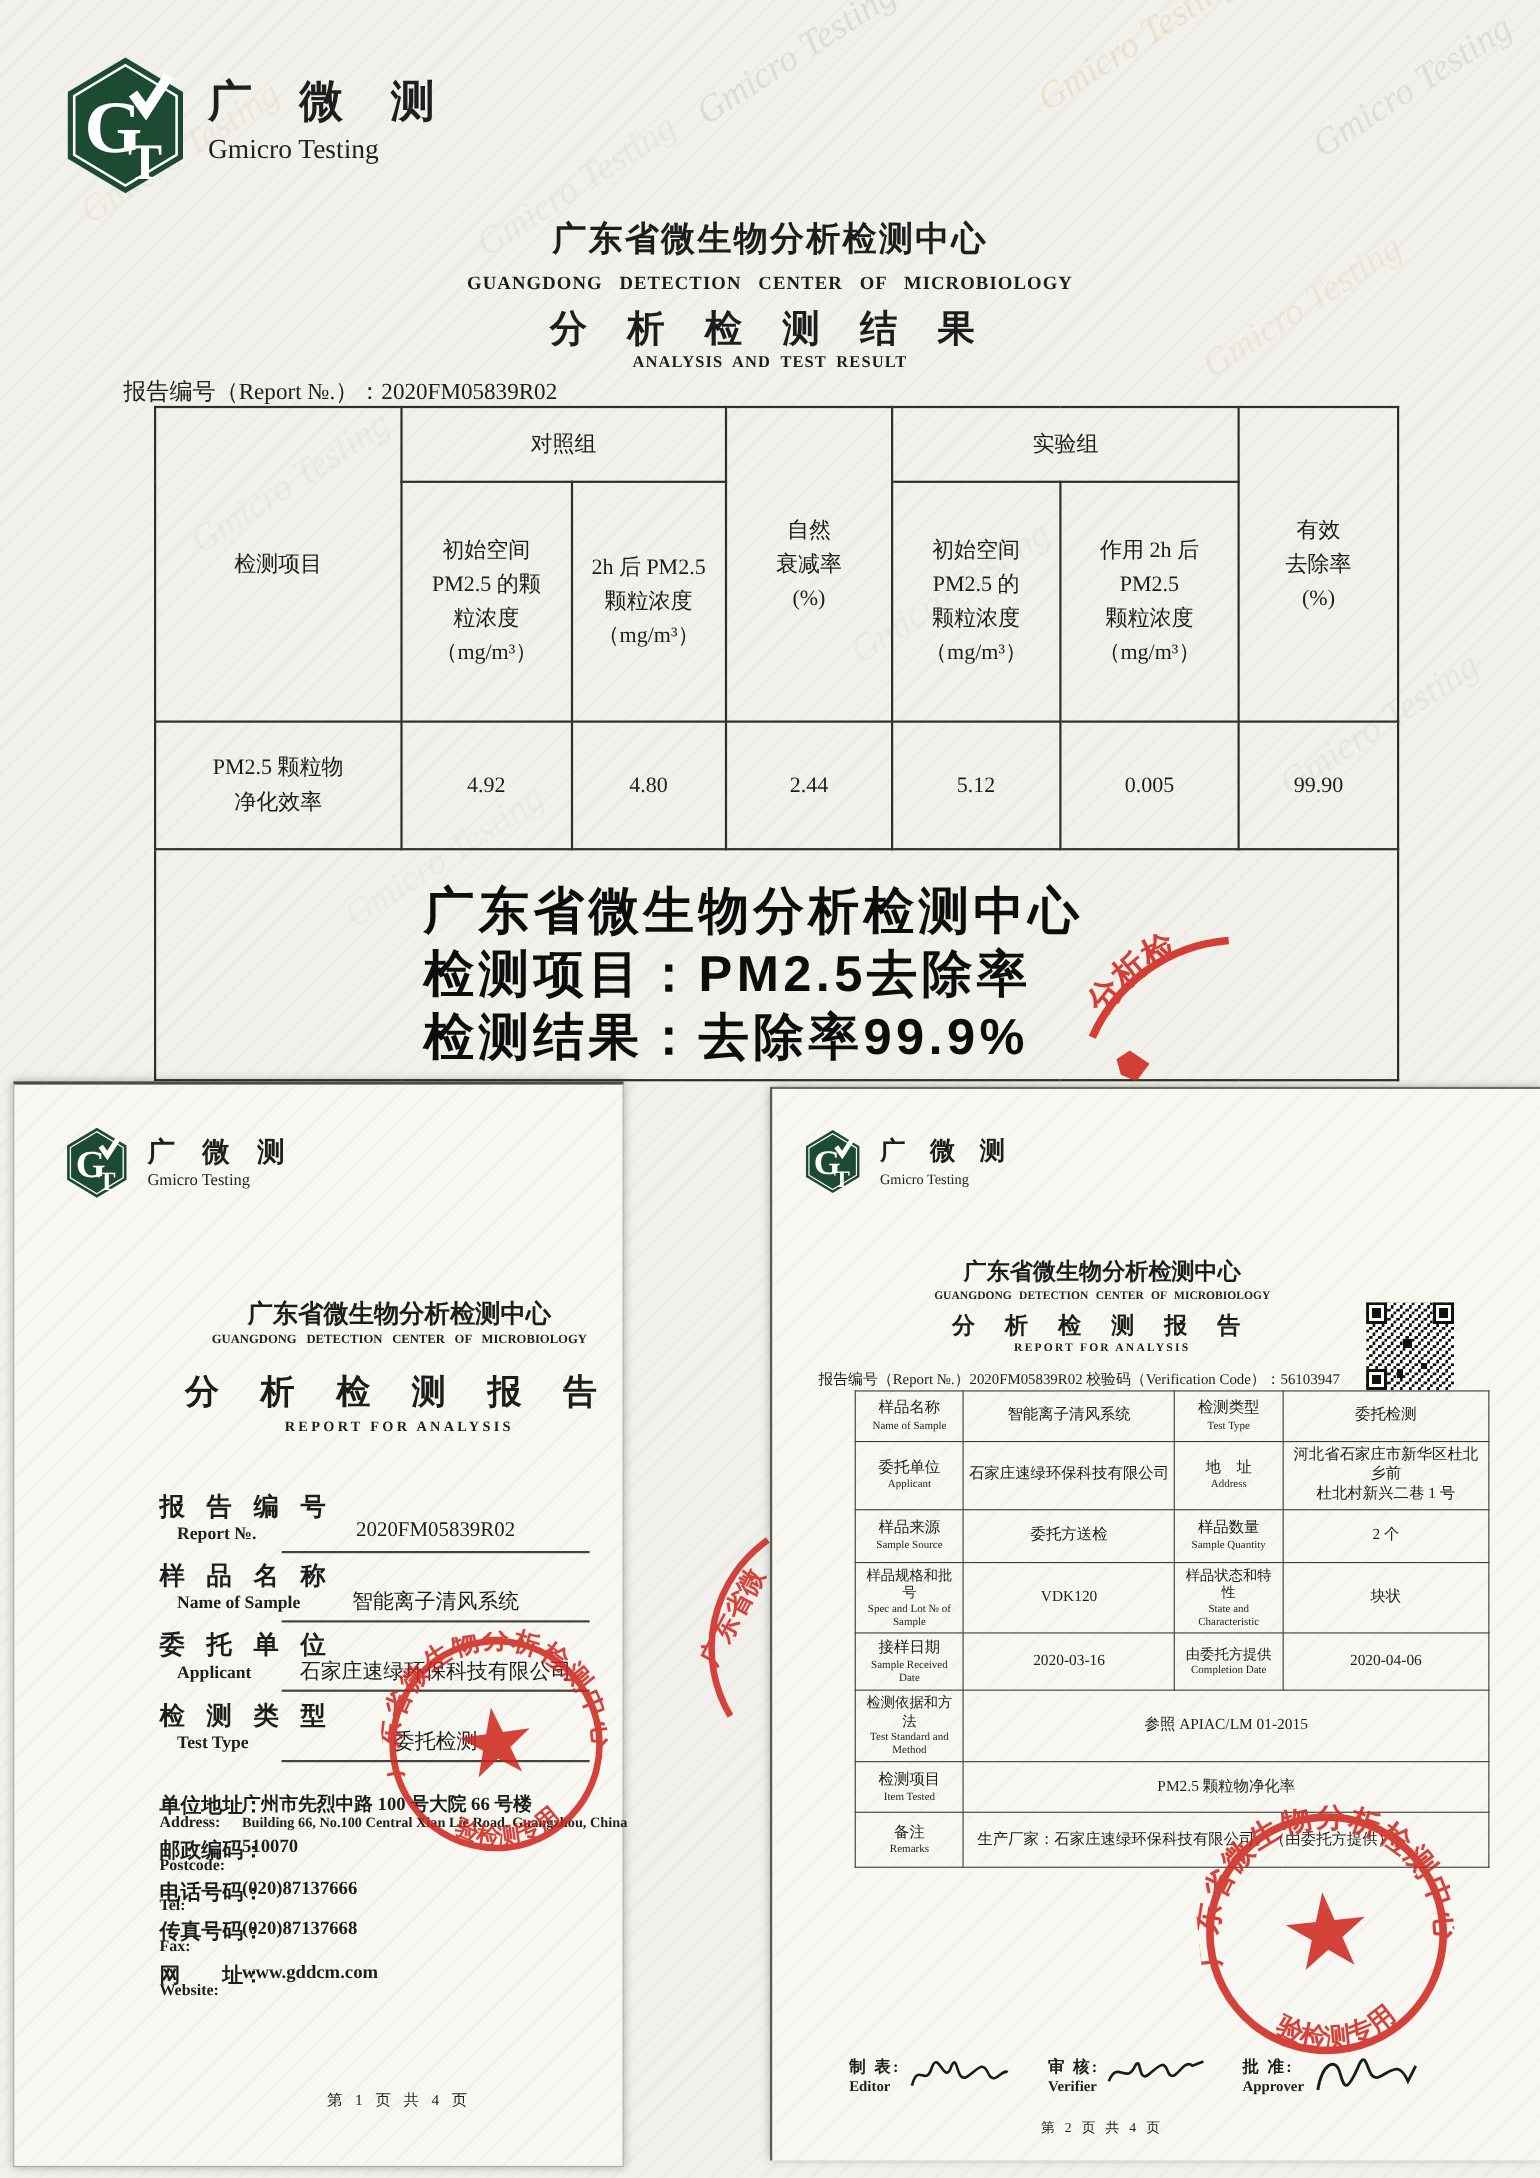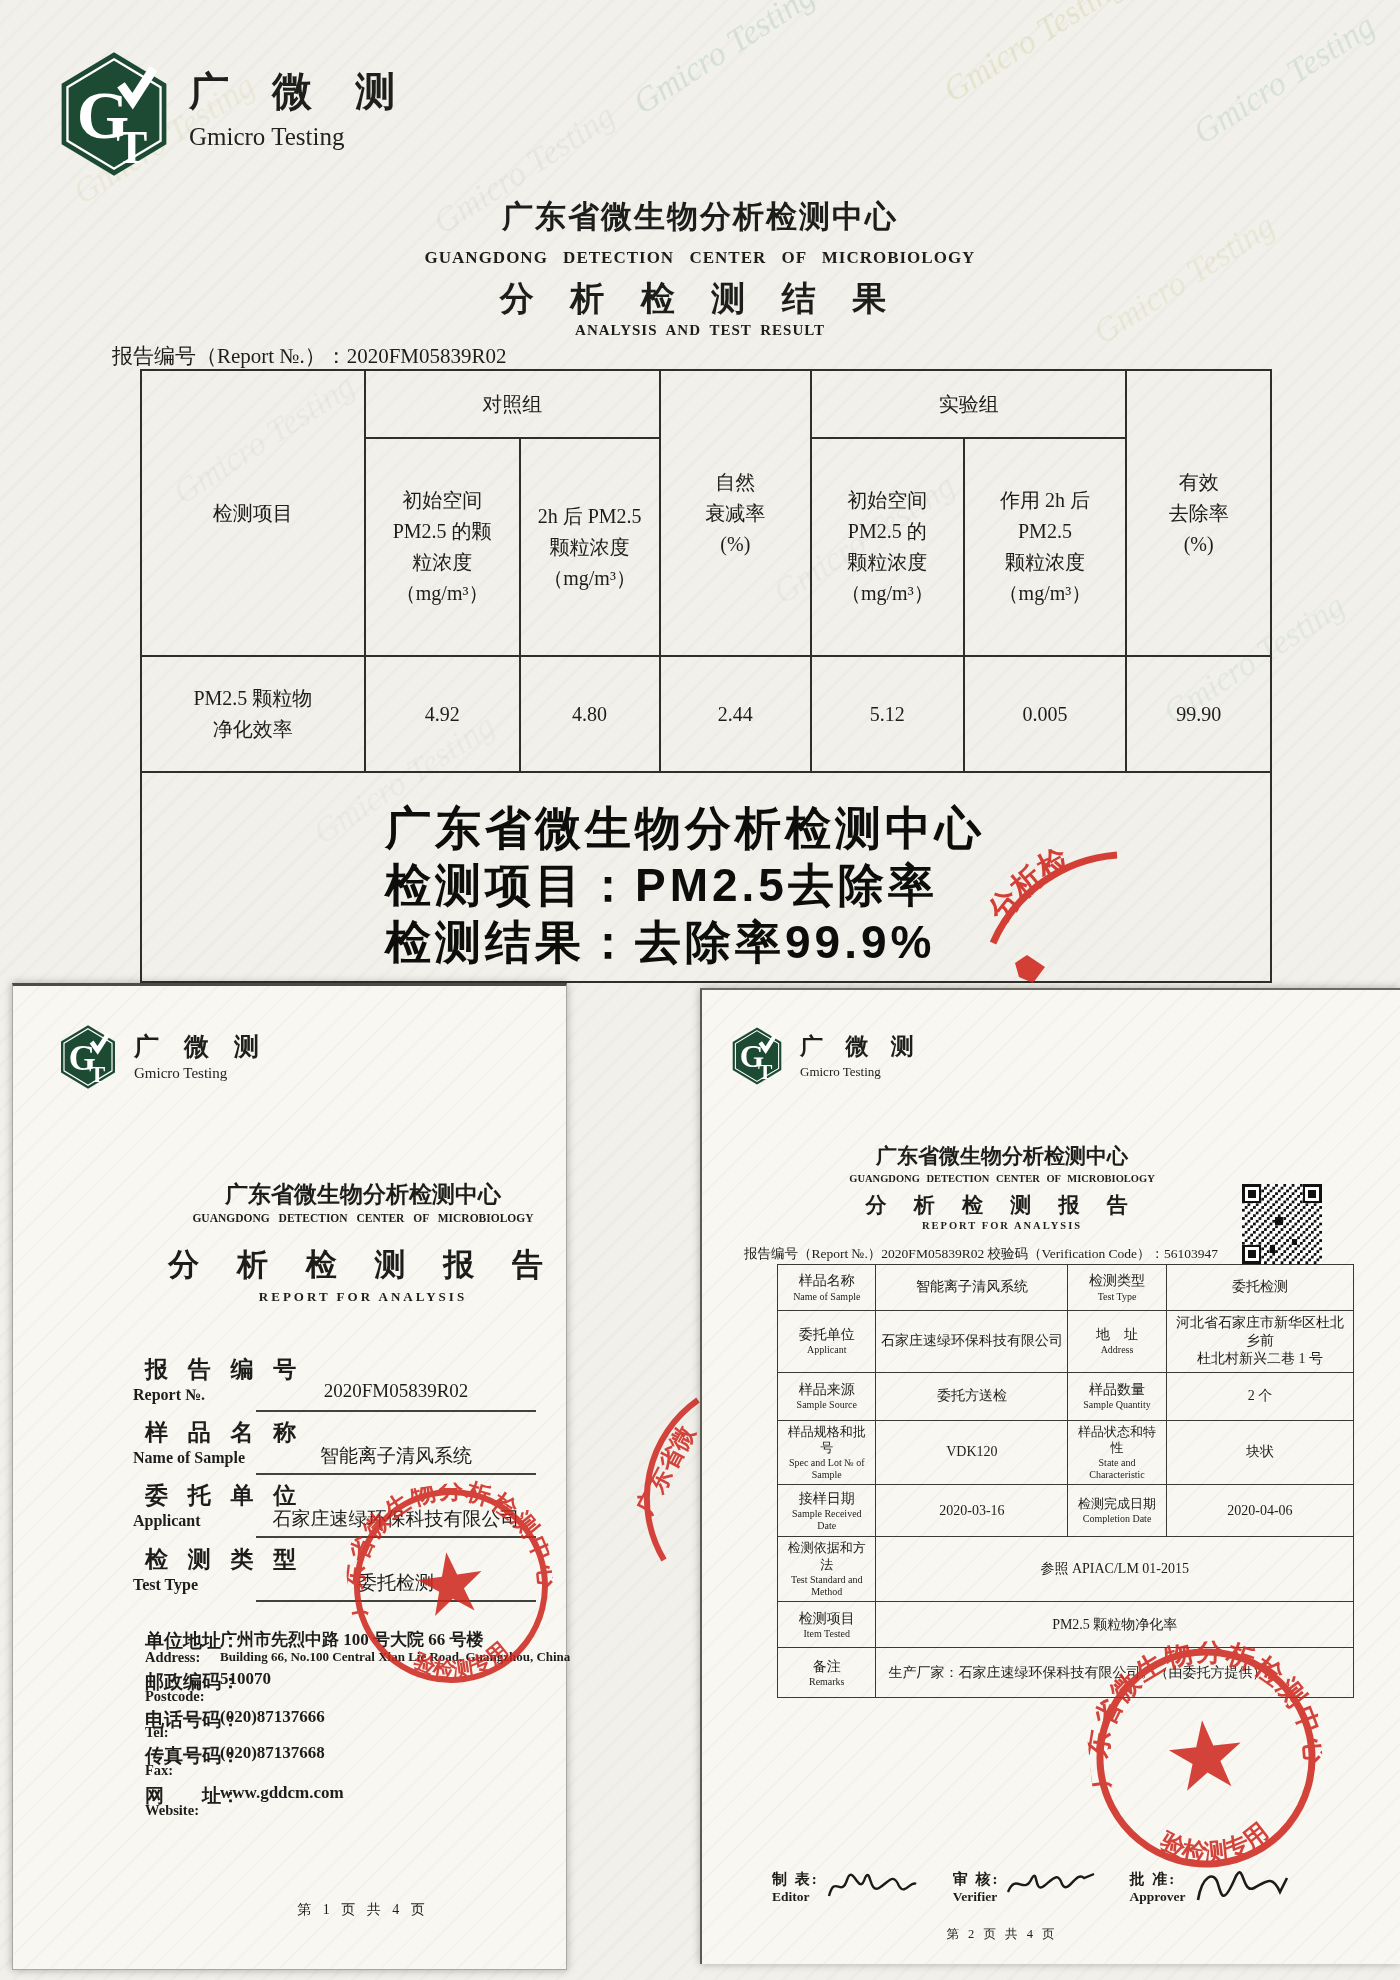--- a/index.html
+++ b/index.html
@@ -50,21 +50,21 @@
   .tiny-logo svg{width:54px;height:60px;}
   .tiny-logo .logo-cn{font-size:23px;letter-spacing:8px;margin-top:5px;}
   .tiny-logo .logo-en{font-size:13px;margin-top:2px;}
   
   .p1-center{left:120px;width:460px;text-align:center;}
   .p1-org-cn{top:193px;font-size:23px;font-weight:bold;}
   .p1-org-en{top:226px;font-size:11.5px;font-weight:bold;word-spacing:6px;}
   .p1-title-cn{top:258px;font-size:31px;font-weight:bold;letter-spacing:15px;}
   .p1-title-en{top:303px;font-size:13px;font-weight:bold;letter-spacing:3px;}
   .p1-label-cn{left:132px;font-size:23px;font-weight:bold;letter-spacing:7px;white-space:nowrap;}
-  .p1-label-en{left:120px;font-size:16px;font-weight:bold;}
+  .p1-label-en{left:148px;font-size:16px;font-weight:bold;}
   .p1-line{left:243px;width:280px;border-bottom:2px solid #43433d;height:0;}
   .p1-value{left:243px;width:280px;text-align:center;font-size:19px;}
   .p1-contact-l{left:132px;font-size:19px;font-weight:bold;white-space:nowrap;}
   .p1-contact-l.en{font-size:14.5px;}
   .p1-contact-v{left:207px;font-size:17px;font-weight:bold;white-space:nowrap;}
   .p1-footer{left:120px;width:460px;text-align:center;top:915px;font-size:14px;letter-spacing:4px;}
   
   .p2-center{left:60px;width:480px;text-align:center;}
   .p2-org-cn{top:152px;font-size:21px;font-weight:bold;}
   .p2-org-en{top:183px;font-size:10.5px;font-weight:bold;word-spacing:4px;}
@@ -396,21 +396,21 @@
         <td>块状</td>
       </tr>
       <tr style="height:52px;">
         <td>
               <div class="lbl-cn">接样日期</div>
               <div class="lbl-en pre">Sample Received
 Date</div>
             </td>
         <td>2020-03-16</td>
         <td>
-              <div class="lbl-cn tight">检测完成日期</div>
+              <div class="lbl-cn tight">由委托方提供</div>
               <div class="lbl-en">Completion Date</div>
             </td>
         <td>2020-04-06</td>
       </tr>
       <tr style="height:52px;">
         <td>
               <div class="lbl-cn tight">检测依据和方法</div>
               <div class="lbl-en pre">Test Standard and
 Method</div>
             </td>

